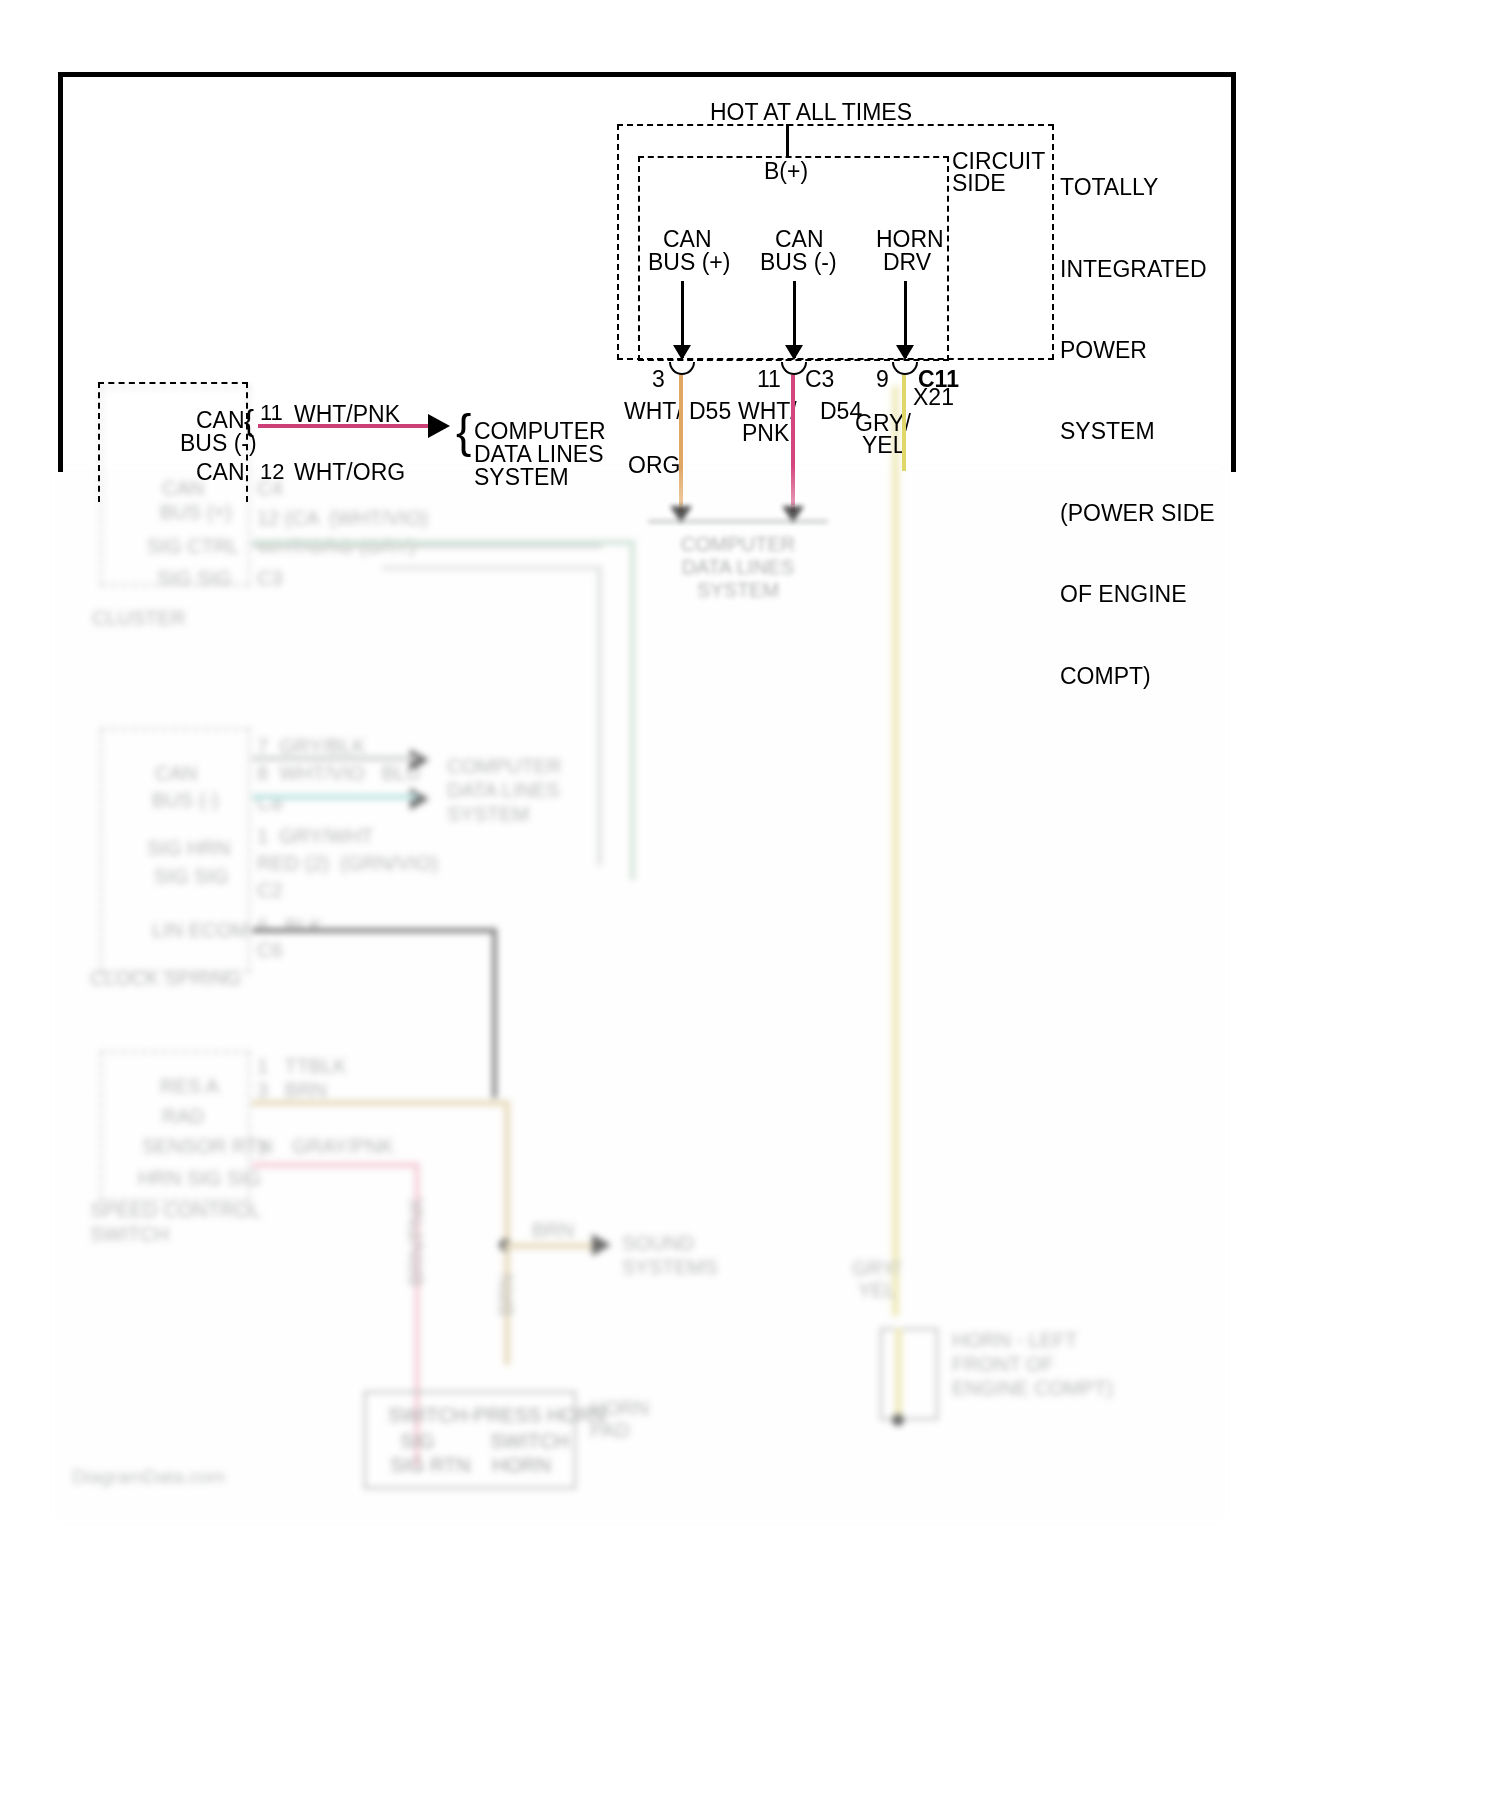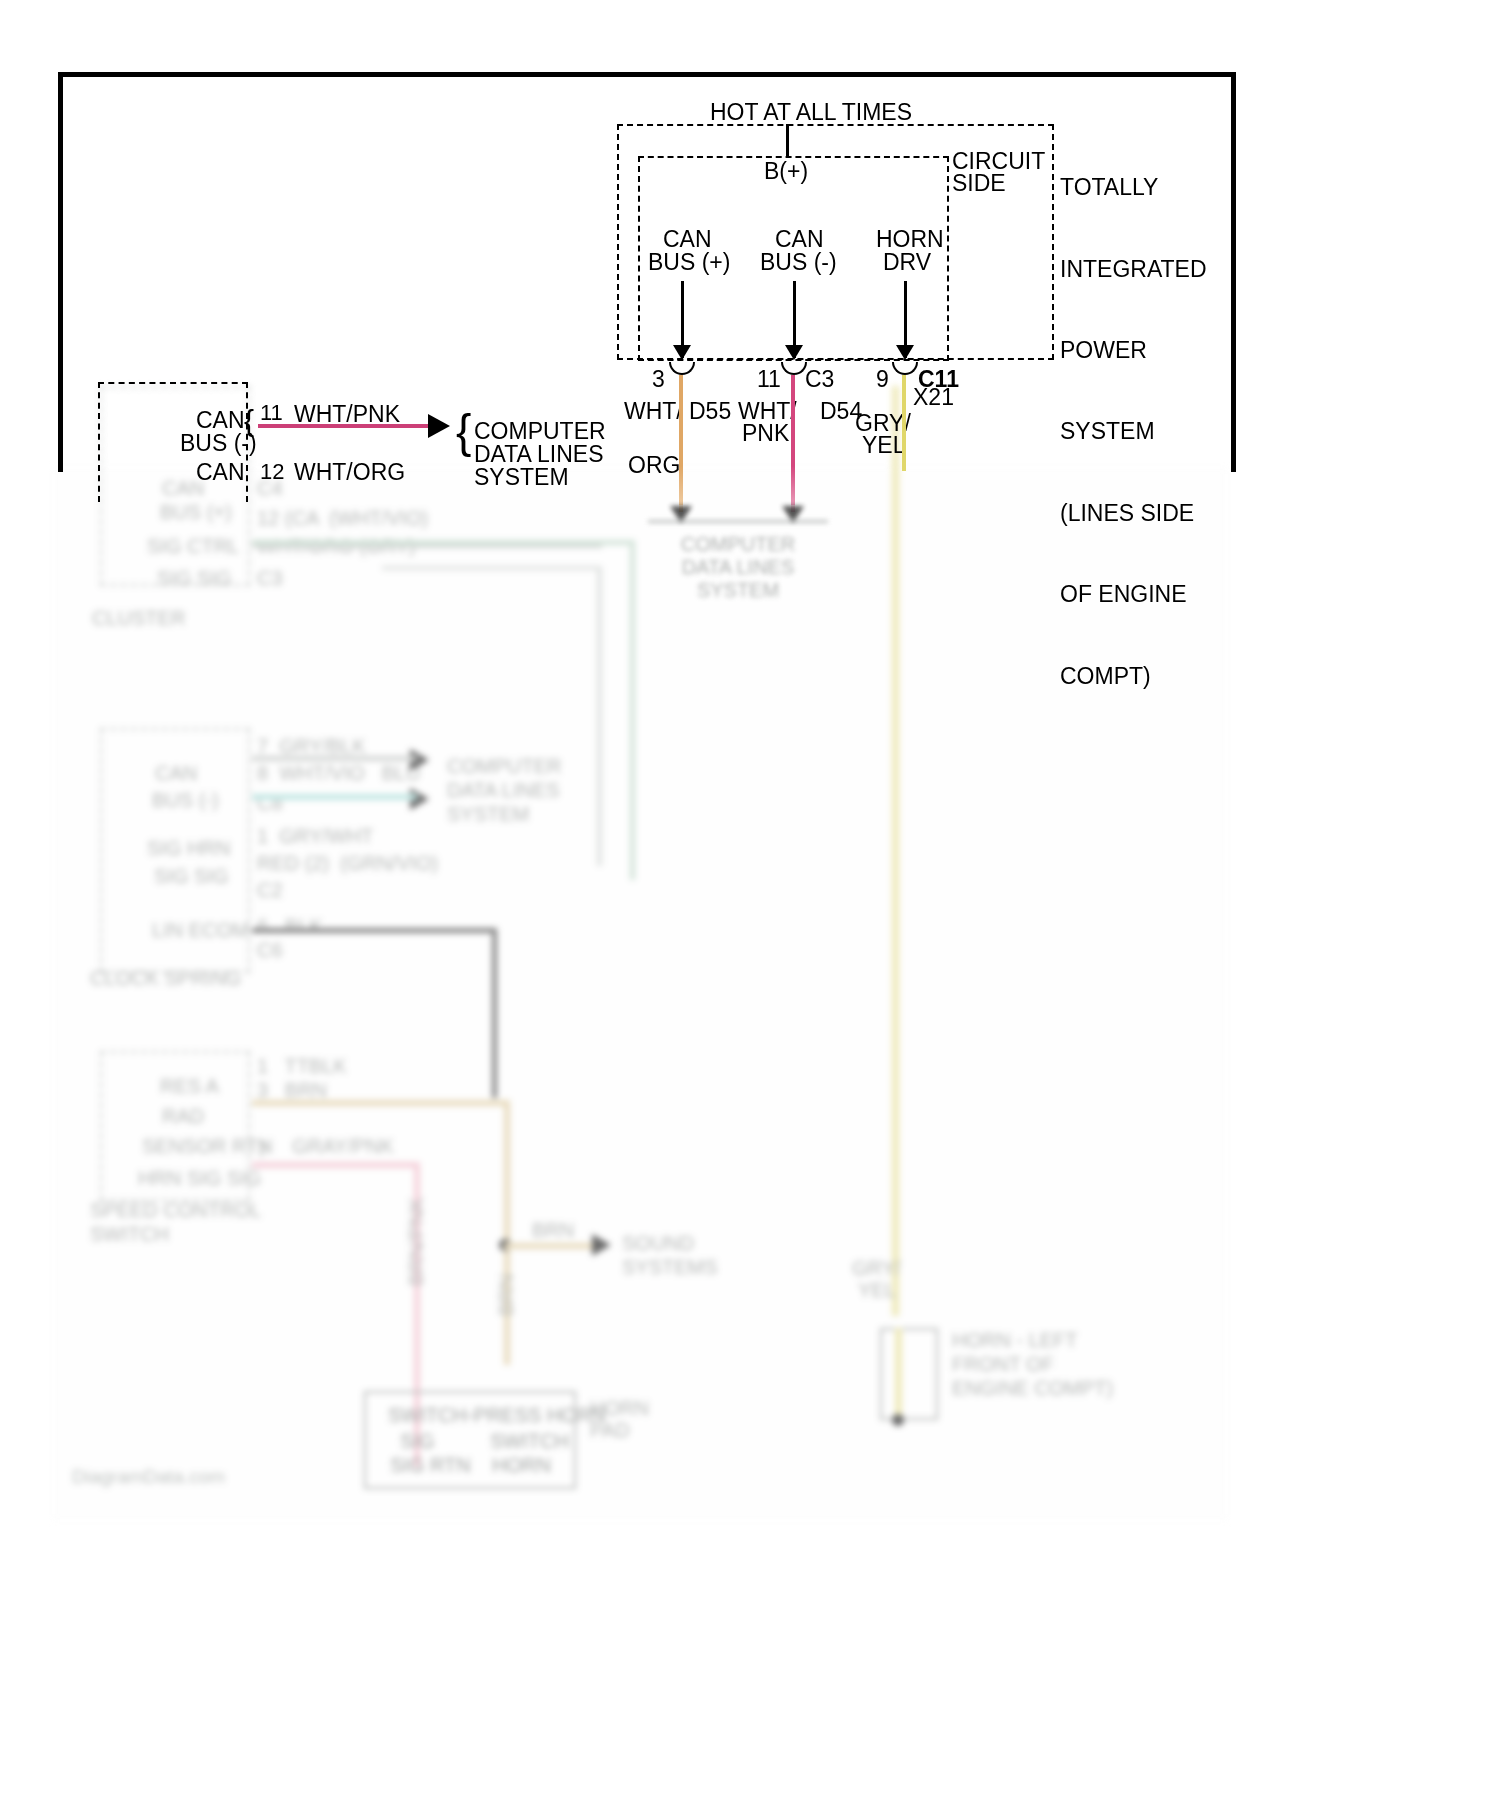--- a/index.html
+++ b/index.html
@@ -173,21 +173,21 @@
   <div class="lbl t23" style="left:764px;top:158px;">B(+)</div>
 
   <div class="lbl t23" style="left:952px;top:148px;">CIRCUIT</div>
   <div class="lbl t23" style="left:952px;top:170px;">SIDE</div>
 
   <div class="lbl t23" style="left:1060px;top:120px;">
     <div>TOTALLY</div>
     <div>INTEGRATED</div>
     <div>POWER</div>
     <div>SYSTEM</div>
-    <div>(LINES SIDE</div>
+    <div>(POWER SIDE</div>
     <div>OF ENGINE</div>
     <div>COMPT)</div>
   </div>
 
   <div class="lbl t23" style="left:663px;top:226px;">CAN</div>
   <div class="lbl t23" style="left:648px;top:249px;">BUS (+)</div>
   <div class="vline" style="left:681px;top:281px;height:77px;"></div>
   <div class="arr-d" style="left:673px;top:345px;"></div>
   <div class="cup" style="left:669px;top:362px;"></div>
   <div class="lbl t23" style="left:652px;top:366px;">3</div>

